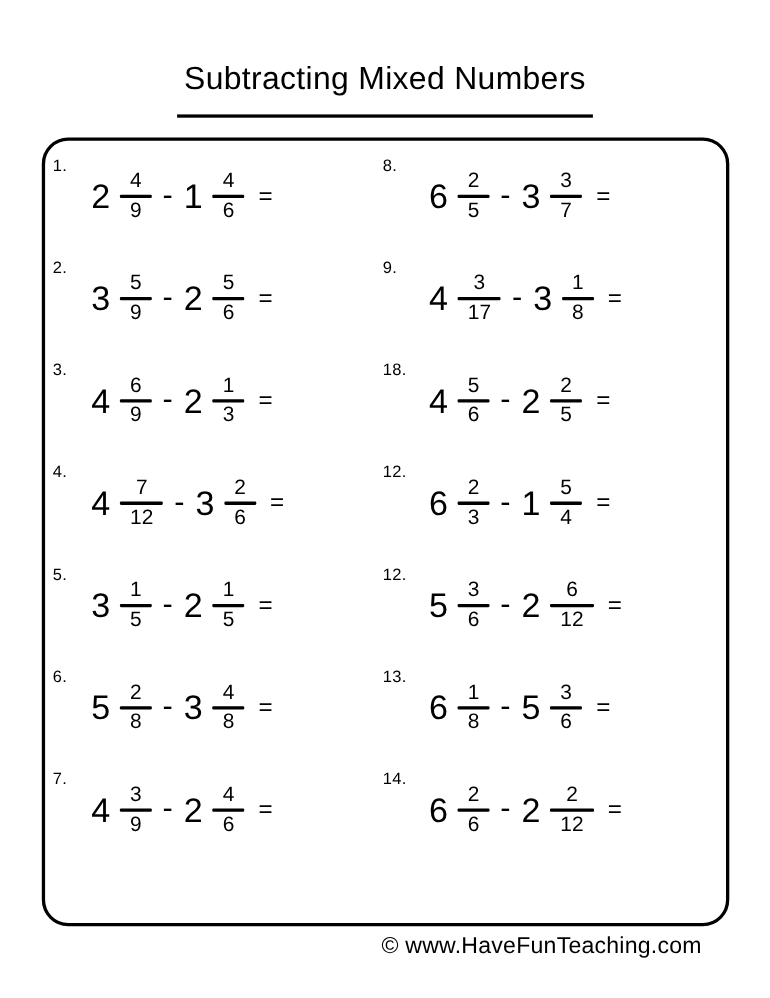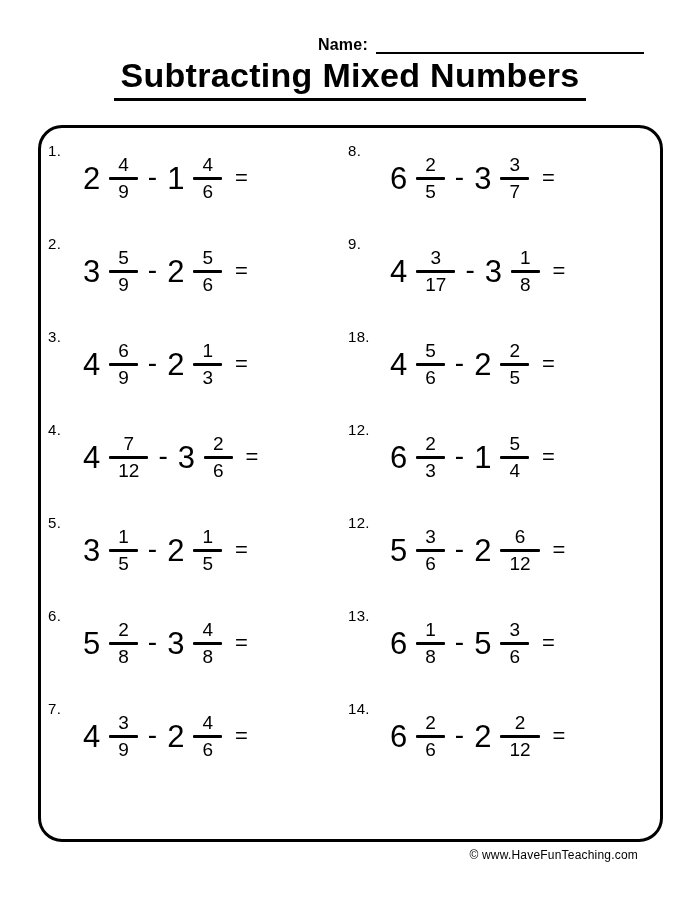--- a/index.html
+++ b/index.html
@@ -11,22 +11,22 @@
   .page { position:absolute; inset:0; }
 
   
   .name-row { position:absolute; top:36px; left:318px; display:flex; align-items:flex-end; }
   .name-label { font-size:16px; font-weight:bold; letter-spacing:0.2px; }
   .name-line { width:268px; height:16px; border-bottom:2px solid #000; margin-left:8px; }
 
   
   .title-wrap { position:absolute; top:56px; left:0; width:100%; text-align:center; }
   .title {
-    display:inline-block; font-size:34px; font-weight:bold; letter-spacing:0.3px;
-    border-bottom:3px solid #000; padding:0 6px 3px 6px;
+    display:inline-block; font-size:29px; font-weight:normal; letter-spacing:0.3px;
+    border-bottom:3px solid #000; padding:0 6px 15px 6px;
   }
 
   
   .directions { position:absolute; top:98px; left:60px; font-size:15.5px; }
   .dir-label { font-weight:bold; text-decoration:underline; }
 
   
   .box {
     position:absolute; top:125px; left:38px; width:625px; height:717px;
     border:3px solid #000; border-radius:24px; display:flex; background:#fff;
@@ -41,31 +41,27 @@
 
   .pnum { position:absolute; top:10px; left:7px; font-size:15px; letter-spacing:0.3px; }
   .whole { font-size:31px; line-height:1; }
   .frac { display:flex; flex-direction:column; align-items:center; font-size:19px; line-height:1.05; }
   .fnum, .fden { padding:0 9px; }
   .bar { align-self:stretch; height:3px; background:#000; border-radius:1px; margin:2px 0; }
   .op { font-size:28px; line-height:1; margin:0 1px; transform:translateY(-2px); }
   .eq { font-size:22px; line-height:1; margin-left:4px; transform:translateY(-1px); }
 
   
-  .footer { position:absolute; top:848px; right:62px; font-size:12px; letter-spacing:0.2px; }
+  .footer { position:absolute; top:848px; right:62px; font-size:21px; letter-spacing:0.2px; }
 </style>
 </head>
 <body>
 
 <div class="page">
 
-  <div class="name-row">
-    <span class="name-label">Name:</span>
-    <span class="name-line"></span>
-  </div>
 
   <div class="title-wrap">
     <h1 class="title">Subtracting Mixed Numbers</h1>
   </div>
 
 
   <div class="box">
     <div class="col col-left" id="col-left">
   <div class="problem">
     <span class="pnum">1.</span>

